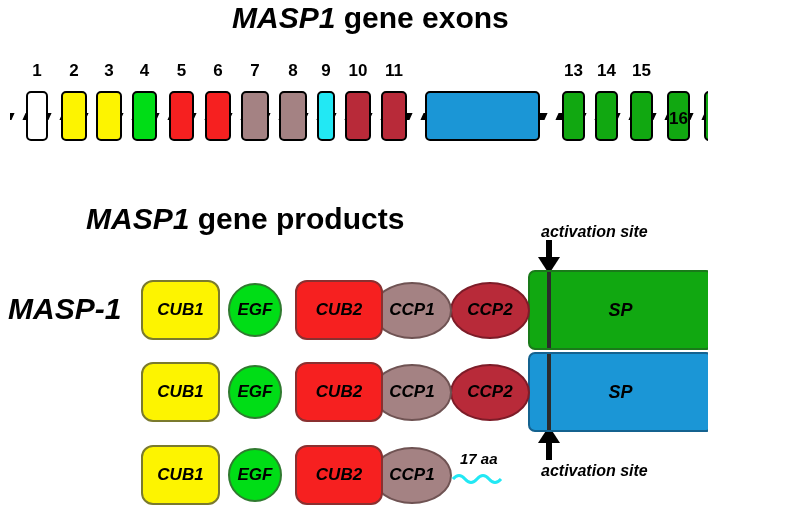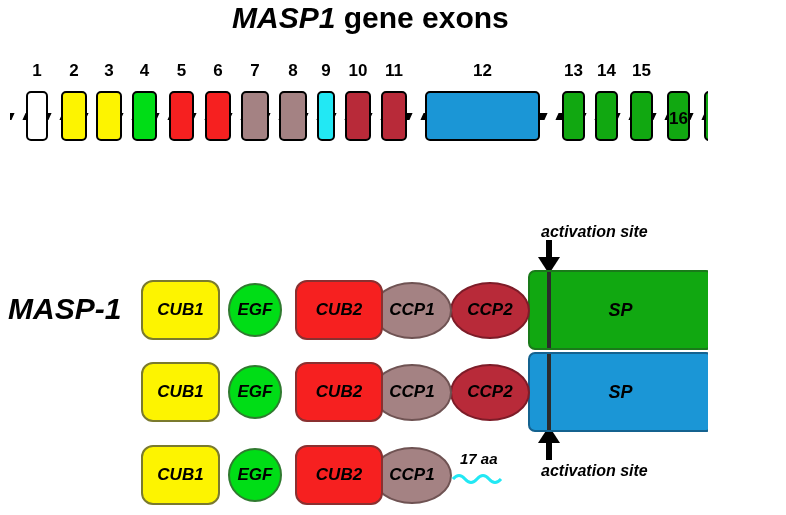--- a/index.html
+++ b/index.html
@@ -191,35 +191,37 @@
       <div class="exon-num" style="left: 227px; width: 56px;">7</div>
       <div class="exon-box" style="left: 279px; width: 28px; background: rgb(164, 130, 131);"></div>
       <div class="exon-num" style="left: 265px; width: 56px;">8</div>
       <div class="exon-box" style="left: 317px; width: 18px; background: rgb(34, 232, 244);"></div>
       <div class="exon-num" style="left: 303px; width: 46px;">9</div>
       <div class="exon-box" style="left: 345px; width: 26px; background: rgb(184, 42, 57);"></div>
       <div class="exon-num" style="left: 331px; width: 54px;">10</div>
       <div class="exon-box" style="left: 381px; width: 26px; background: rgb(184, 42, 57);"></div>
       <div class="exon-num" style="left: 367px; width: 54px;">11</div>
       <div class="exon-box" style="left: 425px; width: 115px; background: rgb(27, 150, 214);"></div>
-      <div class="exon-num" style="left: 411px; width: 143px;">12</div>
       <div class="exon-box" style="left: 562px; width: 23px; background: rgb(17, 168, 17);"></div>
       <div class="exon-num" style="left: 548px; width: 51px;">13</div>
       <div class="exon-box" style="left: 595px; width: 23px; background: rgb(17, 168, 17);"></div>
       <div class="exon-num" style="left: 581px; width: 51px;">14</div>
       <div class="exon-box" style="left: 630px; width: 23px; background: rgb(17, 168, 17);"></div>
       <div class="exon-num" style="left: 616px; width: 51px;">15</div>
       <div class="exon-box" style="left: 667px; width: 23px; background: rgb(17, 168, 17);"></div>
       <div class="exon-num" style="left: 653px; width: 51px; margin-top: 48px;">16</div>
       <div class="exon-box" style="left: 704px; width: 23px; background: rgb(17, 168, 17);"></div>
       <div class="exon-num" style="left: 690px; width: 51px;">3</div>
       <div class="exon-box" style="left: 740px; width: 23px; background: rgb(17, 168, 17);"></div>
       <div class="exon-num" style="left: 726px; width: 51px;">18</div>
     </div>
 
+  <div class="title" id="title-products">
+    <span class="ital">MASP1</span><span> gene products</span>
+  </div>
 
   <div id="products">
 
     <div class="act-label" id="act-label-top" style="left:541px; top:-16px;">activation site</div>
     <svg class="arrow-down" id="arrow-top" style="left:538px; top:0px;" viewBox="0 0 22 34">
       <rect x="8" y="0" width="6" height="20" fill="#000000"></rect>
       <polygon points="0,17 22,17 11,34" fill="#000000"></polygon>
     </svg>
 
     <div class="act-label" id="act-label-bottom" style="left:541px; top:223px;">activation site</div>

